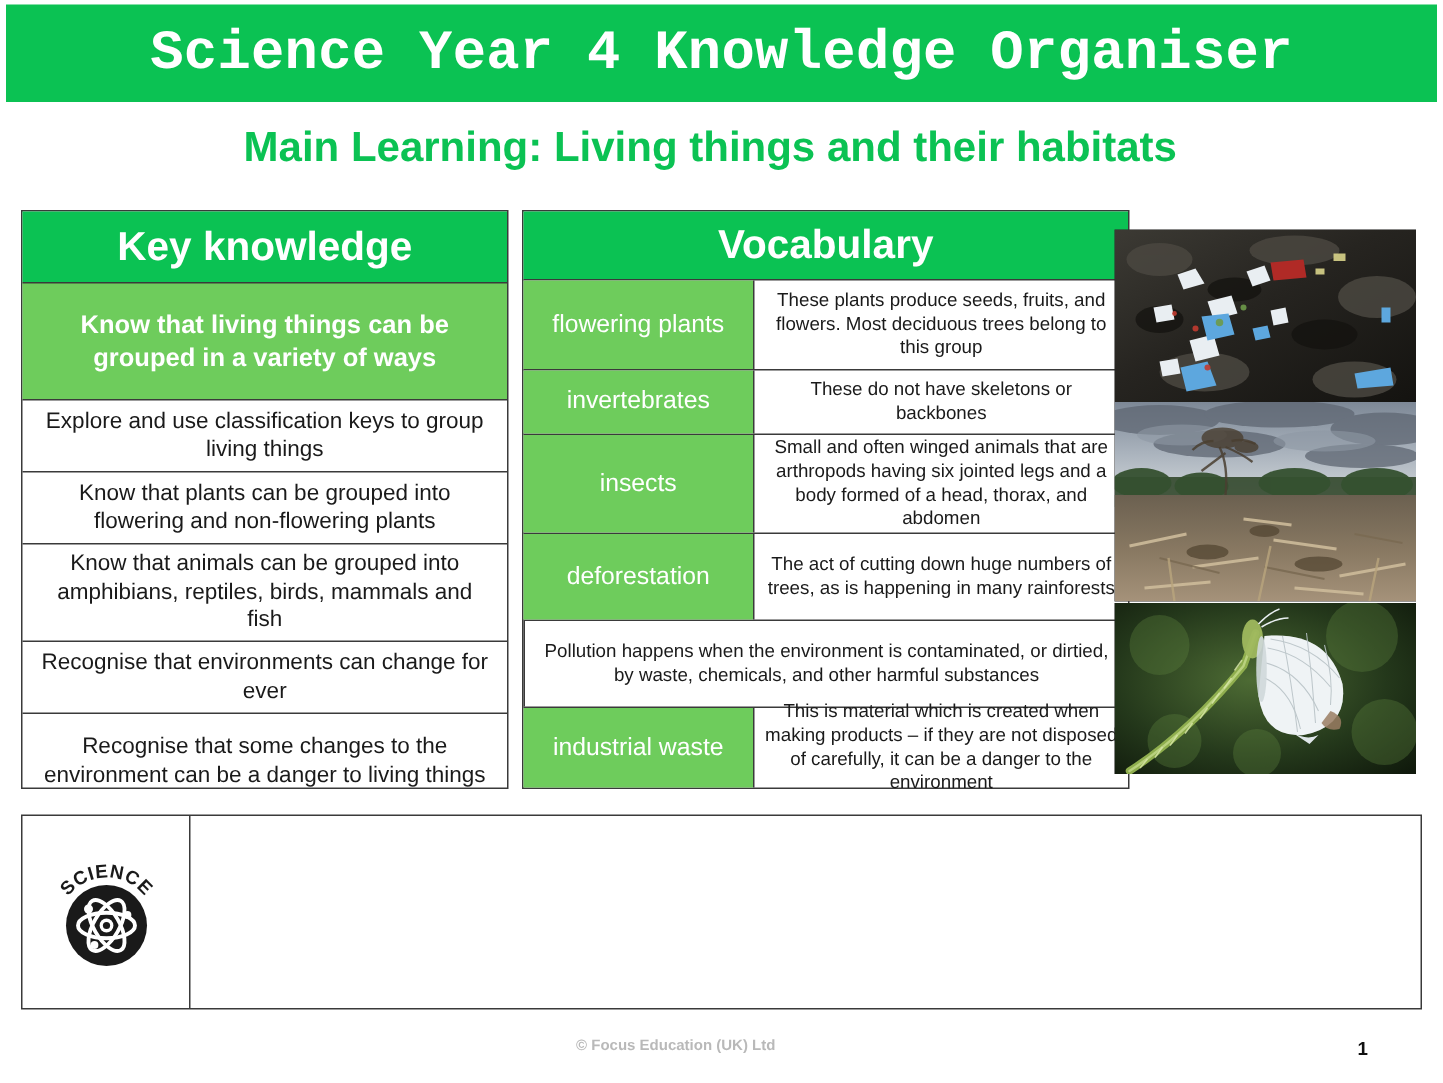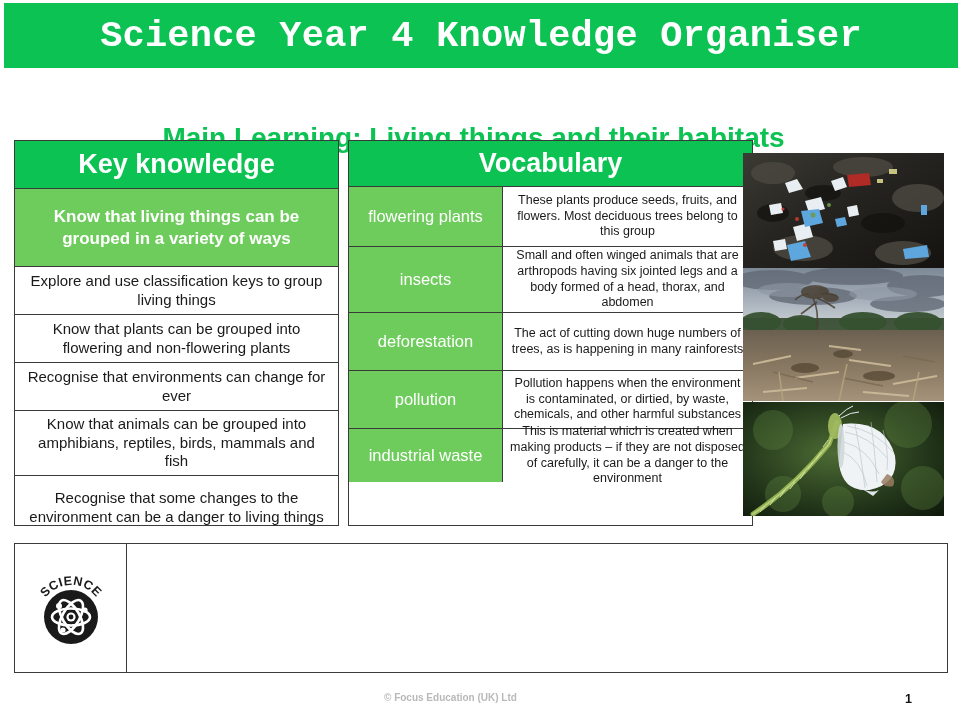--- a/index.html
+++ b/index.html
@@ -40,21 +40,20 @@
   #subtitle {
     position: absolute;
     left: 0;
     top: 82px;
     width: 947px;
     text-align: center;
     color: #0bc253;
     font-size: 28px;
     font-weight: bold;
     white-space: nowrap;
-    margin-top: 40px;
   }
 
   
   .kt-table {
     position: absolute;
     border: 1px solid #3a3a3a;
     box-sizing: border-box;
     background: #ffffff;
   }
   .kt-head {
@@ -229,42 +228,45 @@
 </div>
 
 <div id="subtitle">Main Learning: Living things and their habitats</div>
 
 <div class="kt-table" id="key-knowledge-table">
   <div class="kt-head">Key knowledge</div>
 
   <div class="kt-row kk-highlight">Know that living things can be grouped in a variety of ways</div>
   <div class="kt-row kk-item h2">Explore and use classification keys to group living things</div>
   <div class="kt-row kk-item h2">Know that plants can be grouped into flowering and non-flowering plants</div>
+  <div class="kt-row kk-item h3">Know that animals can be grouped into amphibians, reptiles, birds, mammals and fish</div>
   <div class="kt-row kk-item h2">Recognise that environments can change for ever</div>
-  <div class="kt-row kk-item h3">Know that animals can be grouped into amphibians, reptiles, birds, mammals and fish</div>
   <div class="kt-row kk-item h3">Recognise that some changes to the environment can be a danger to living things</div>
 </div>
 
 <div class="kt-table" id="vocabulary-table">
   <div class="kt-head">Vocabulary</div>
 
   <div class="vocab-row" style="height:60px">
     <div class="vocab-term">flowering plants</div>
     <div class="vocab-def">These plants produce seeds, fruits, and flowers. Most deciduous trees belong to this group</div>
   </div>
+  <div class="vocab-row" style="height:43px">
+    <div class="vocab-term">invertebrates</div>
+    <div class="vocab-def">These do not have skeletons or backbones</div>
+  </div>
   <div class="vocab-row" style="height:66px">
     <div class="vocab-term">insects</div>
     <div class="vocab-def">Small and often winged animals that are arthropods having six jointed legs and a body formed of a head, thorax, and abdomen</div>
   </div>
   <div class="vocab-row" style="height:58px">
     <div class="vocab-term">deforestation</div>
     <div class="vocab-def">The act of cutting down huge numbers of trees, as is happening in many rainforests</div>
   </div>
   <div class="vocab-row" style="height:58px">
-    <div class="vocab-term">pollution</div>
     <div class="vocab-def">Pollution happens when the environment is contaminated, or dirtied, by waste, chemicals, and other harmful substances</div>
   </div>
   <div class="vocab-row" style="height:54px">
     <div class="vocab-term">industrial waste</div>
     <div class="vocab-def">This is material which is created when making products – if they are not disposed of carefully, it can be a danger to the environment</div>
   </div>
 </div>
 
 <div class="photo" id="photo-landfill">
   <svg viewBox="0 0 201 115" preserveAspectRatio="none" aria-hidden="true">

